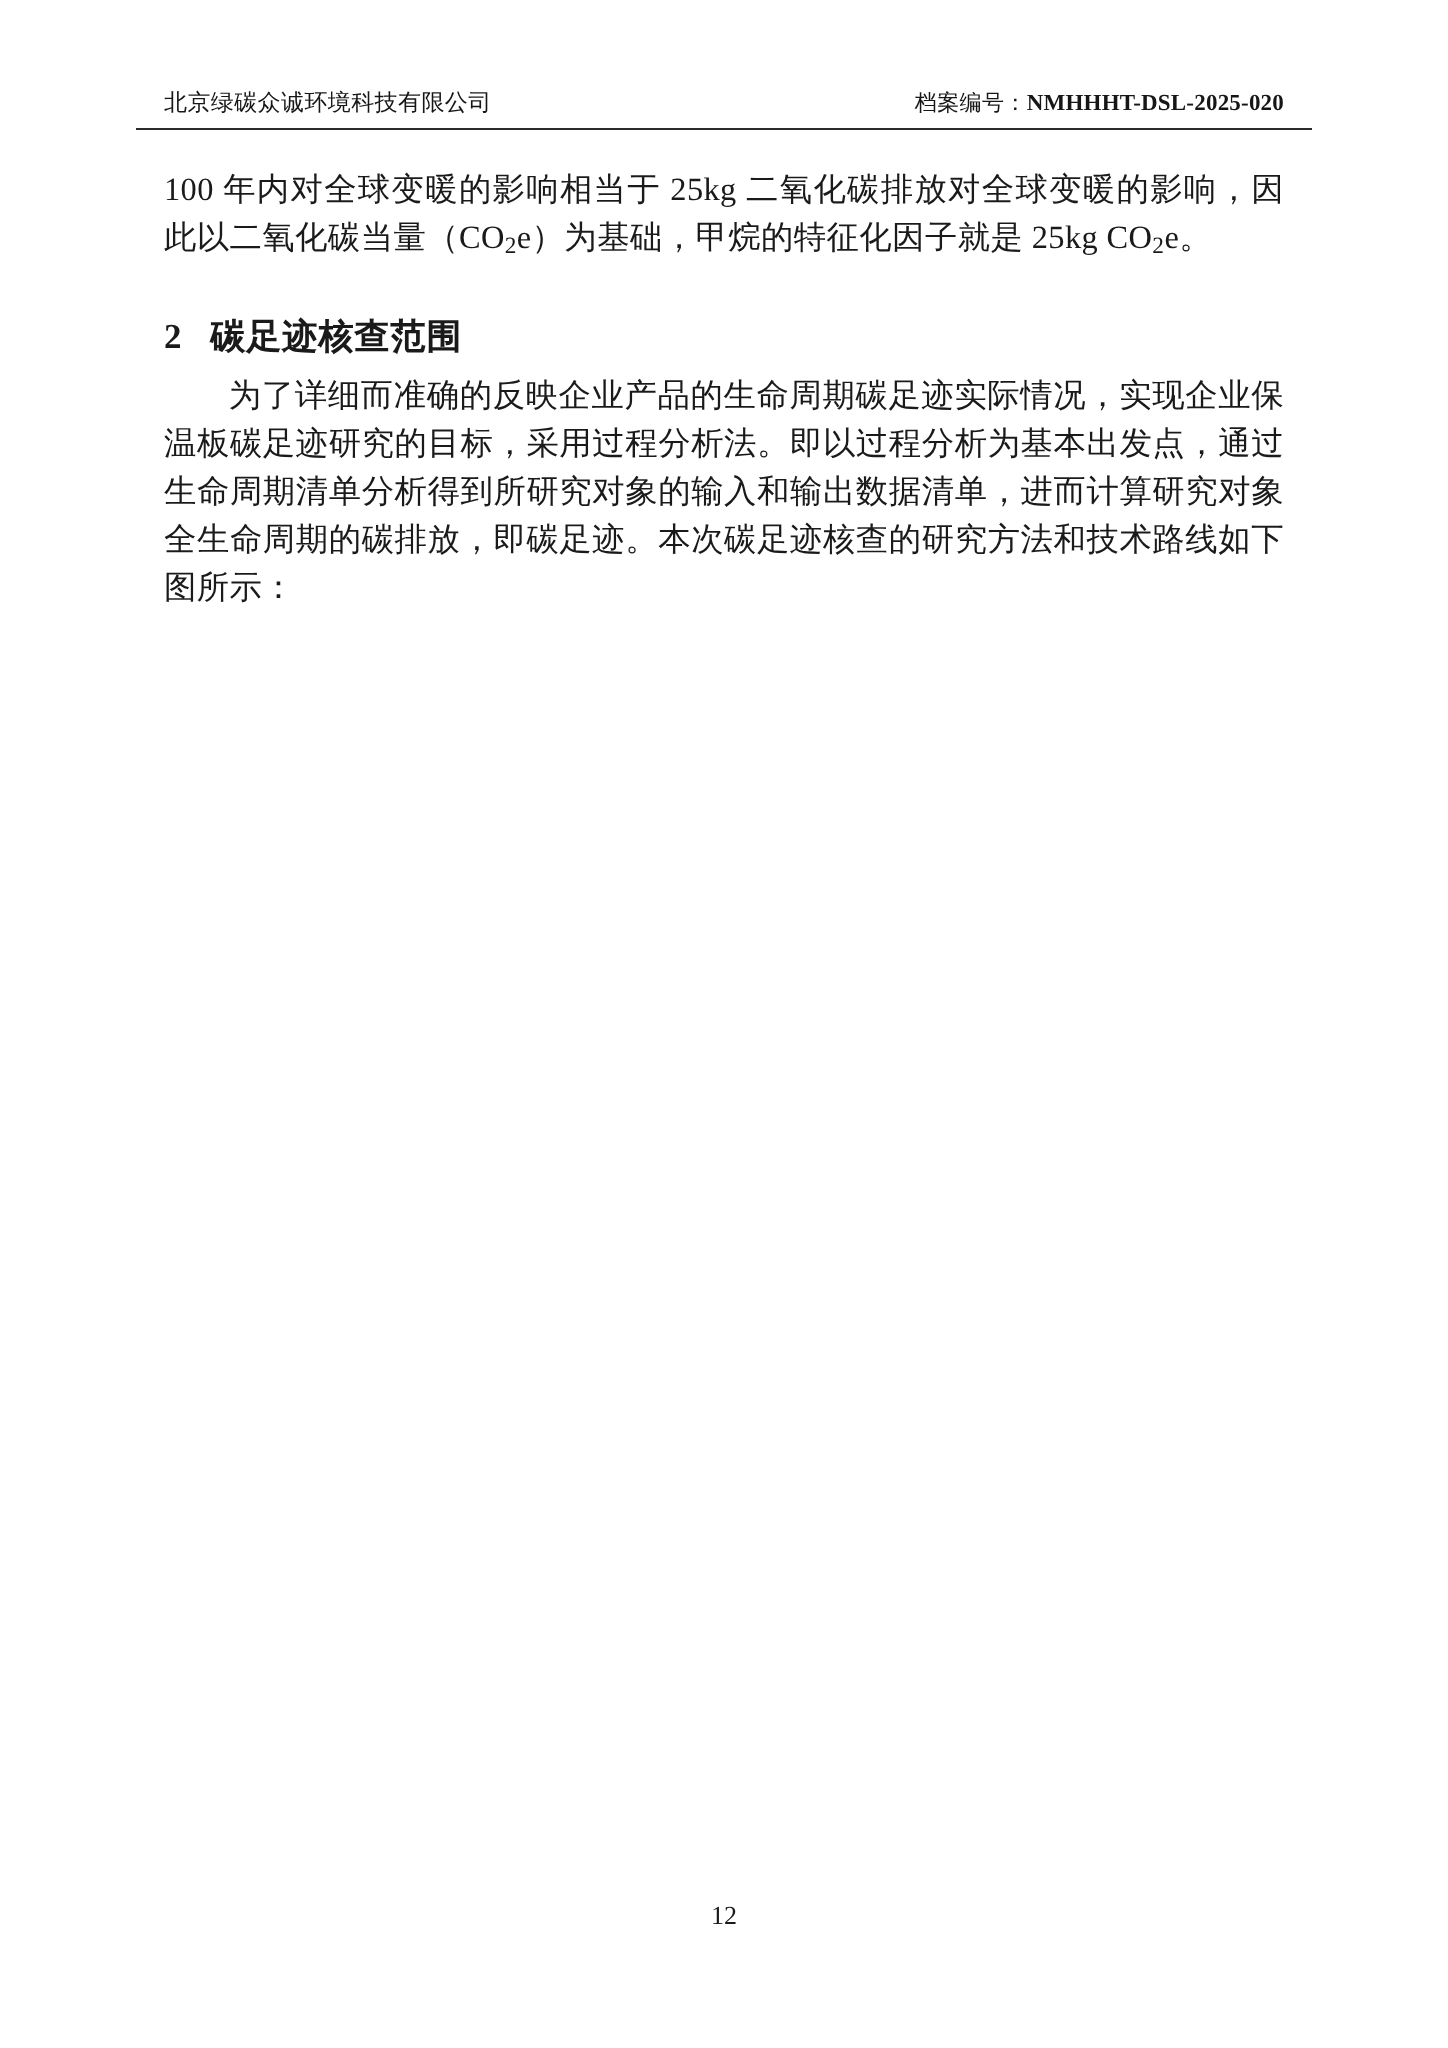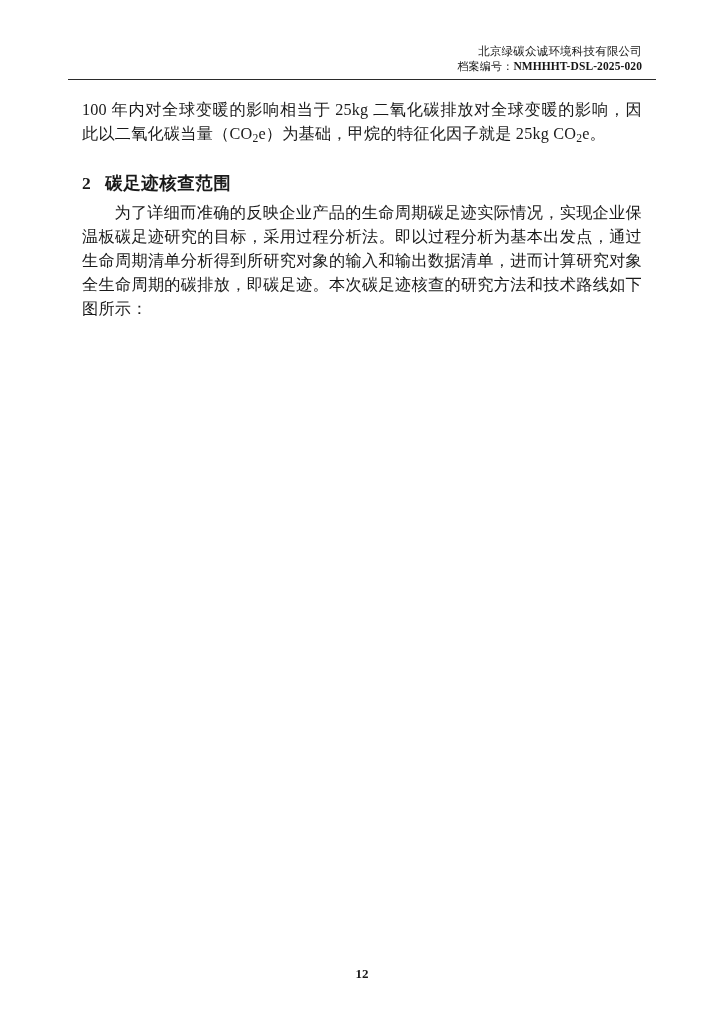--- a/index.html
+++ b/index.html
@@ -24,21 +24,20 @@
   }
   
   .header {
     display: flex;
     justify-content: space-between;
     align-items: flex-end;
     font-size: 11.5px;
     padding: 0 14px 5px 14px;
     border-bottom: 1.1px solid #2b2b2b;
     letter-spacing: 0.2px;
-    flex-direction: column;
   }
   .header-left {
     font-family: "Liberation Serif", "DejaVu Serif", serif;
     font-size: 11.5px;
     color: #161616;
   }
   .header-right {
     font-size: 11.5px;
     color: #161616;
     white-space: nowrap;
@@ -90,26 +89,25 @@
   }
   sub {
     font-size: 0.72em;
     vertical-align: -0.22em;
   }
   
   .footer {
     position: absolute;
     left: 0;
     right: 0;
-    bottom: 42px;
+    bottom: 58px;
     text-align: center;
     font-size: 13px;
     color: #1a1a1a;
     font-family: "Liberation Serif", "DejaVu Serif", serif;
-    font-weight: bold;
   }
   .blank-area {
     height: 430px;
   }
 </style>
 </head>
 <body>
 
 <div class="page">
 

